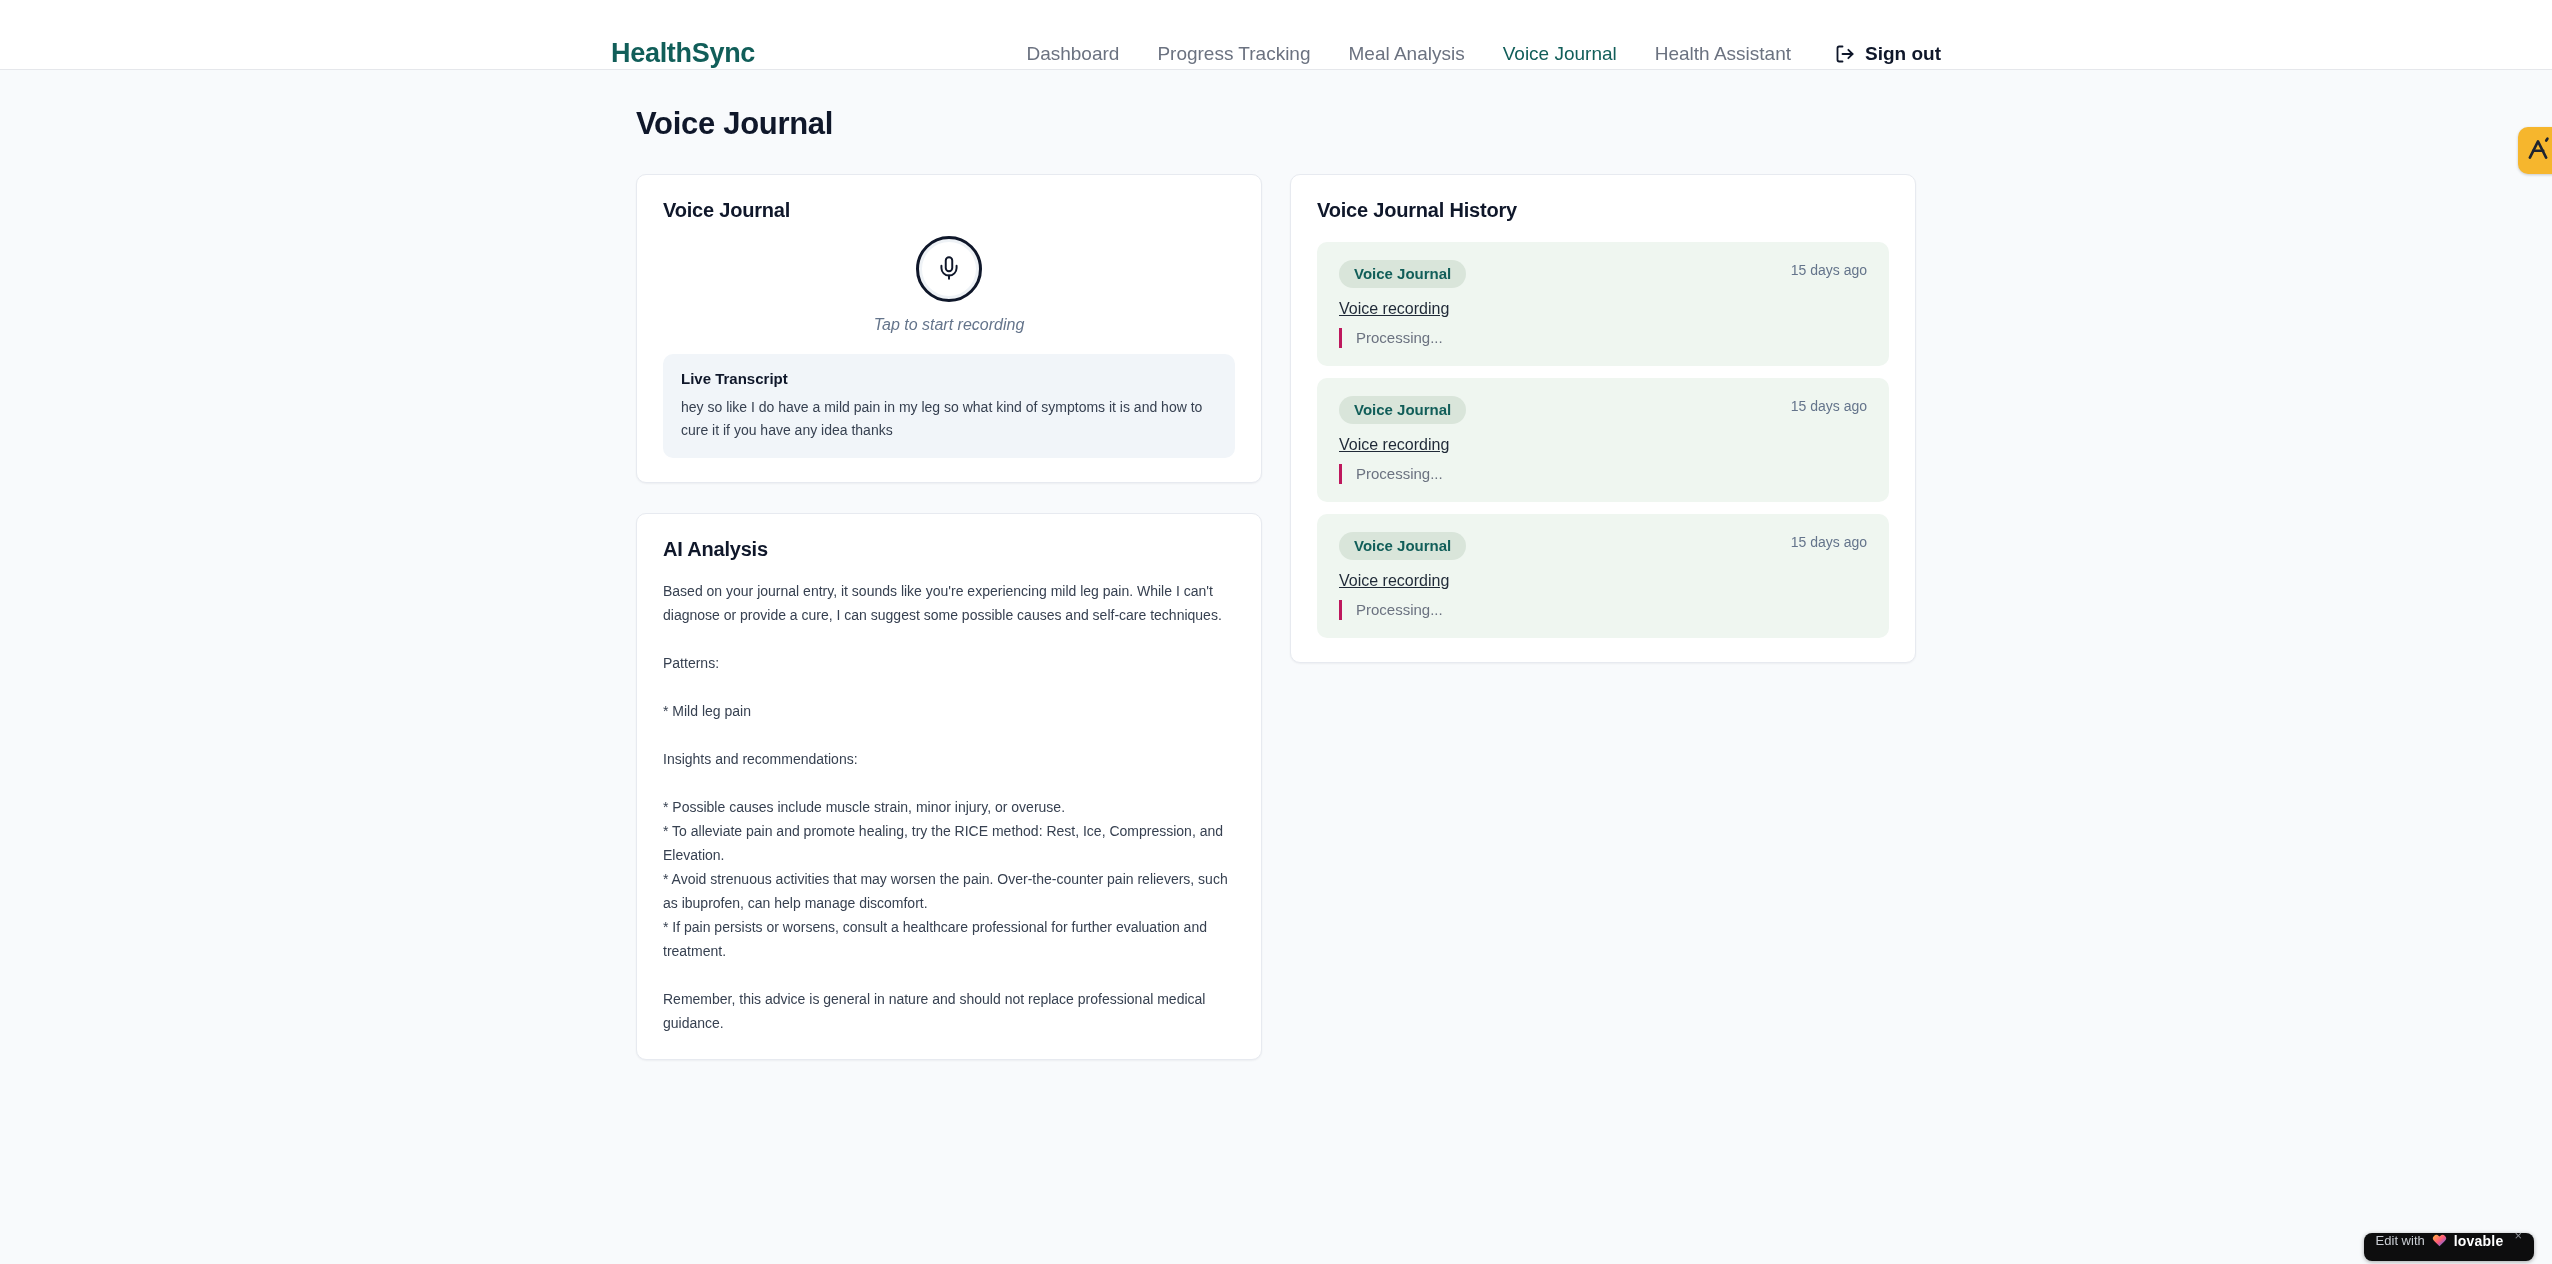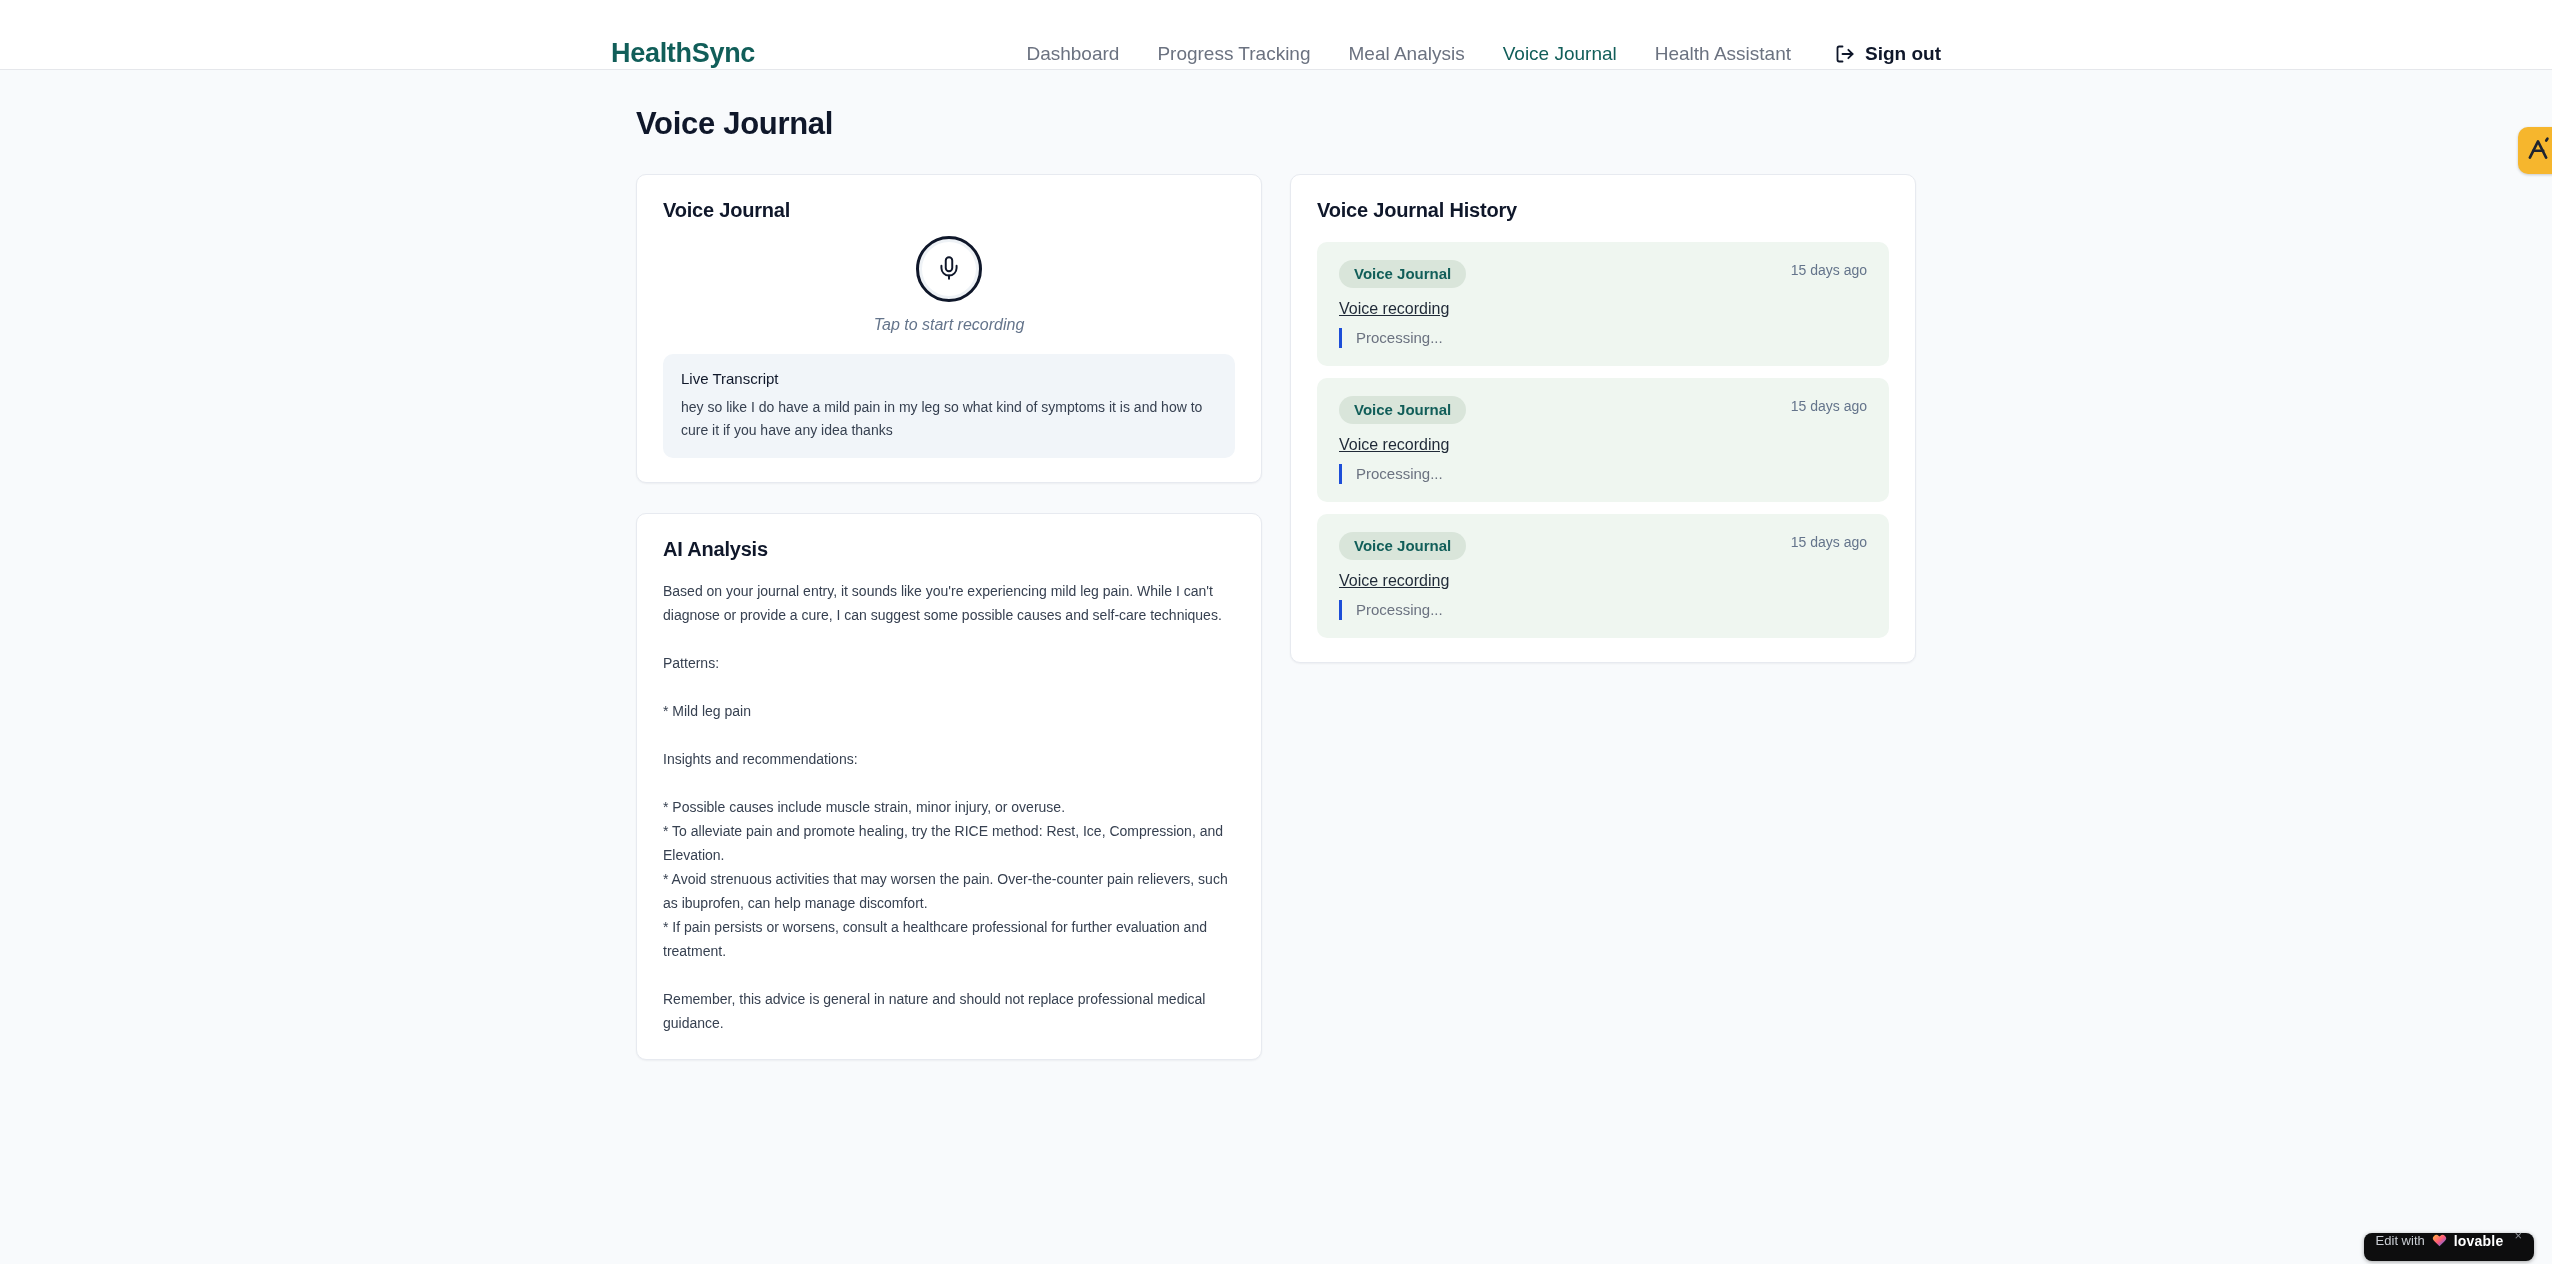--- a/index.html
+++ b/index.html
@@ -37,36 +37,36 @@
   .card-title { font-size:20px; font-weight:600; color:#0f172a; letter-spacing:-0.2px; }
   
   .mic-wrap { display:flex; flex-direction:column; align-items:center; margin-top:14px;font-style:italic; }
   .mic-btn {
     width:66px; height:66px; border-radius:50%; background:#ffffff;
     border:3px solid #0f172a; box-shadow:inset 0 0 0 3px #eef2f6;
     display:flex; align-items:center; justify-content:center; cursor:pointer;
   }
   .tap-hint { margin-top:14px; font-size:16px; color:#64748b; }
   .transcript-box { margin-top:20px; background:#f1f5f9; border-radius:10px; padding:16px 18px; }
-  .transcript-label { font-size:15px; font-weight:400; color:#0f172a; margin-bottom:9px; }
+  .transcript-label { font-size:15px; font-weight:700; color:#0f172a; margin-bottom:9px; }
   .transcript-text { font-size:14px; line-height:23px; color:#374151; }
   
   .analysis-body { margin-top:18px; font-size:14px; line-height:24px; color:#374151; white-space:pre-wrap; }
   
   .history-list { margin-top:20px; display:flex; flex-direction:column; gap:12px; }
   .history-entry { background:#eff6f0; border-radius:10px; padding:18px 22px; cursor:pointer; }
   .entry-top { display:flex; align-items:flex-start; justify-content:space-between; }
   .entry-badge {
     background:#d9e5da; color:#115e59; font-size:15px; font-weight:600;
     padding:5px 15px; border-radius:999px; line-height:18px;
   }
   .entry-time { font-size:14px; color:#64748b; padding-top:2px; }
   .entry-title { margin-top:12px; font-size:16px; color:#1f2937;text-decoration:underline; }
   .entry-status {
-    margin-top:10px; border-left:3px solid #1d4ed8; padding-left:14px;
+    margin-top:10px; border-left:3px solid #be185d; padding-left:14px;
     font-size:15px; color:#6b7280; line-height:20px;
   }
   
   .side-badge {
     position:absolute; top:127px; right:-14px; width:48px; height:47px;
     background:#f6b62d; border-radius:10px; display:flex; align-items:center;
     padding-left:7px; cursor:pointer; box-shadow:0 1px 3px rgba(0,0,0,.2);
   }
   .edit-pill {
     position:absolute; right:18px; bottom:3px; height:28px; background:#0d0d0e;

